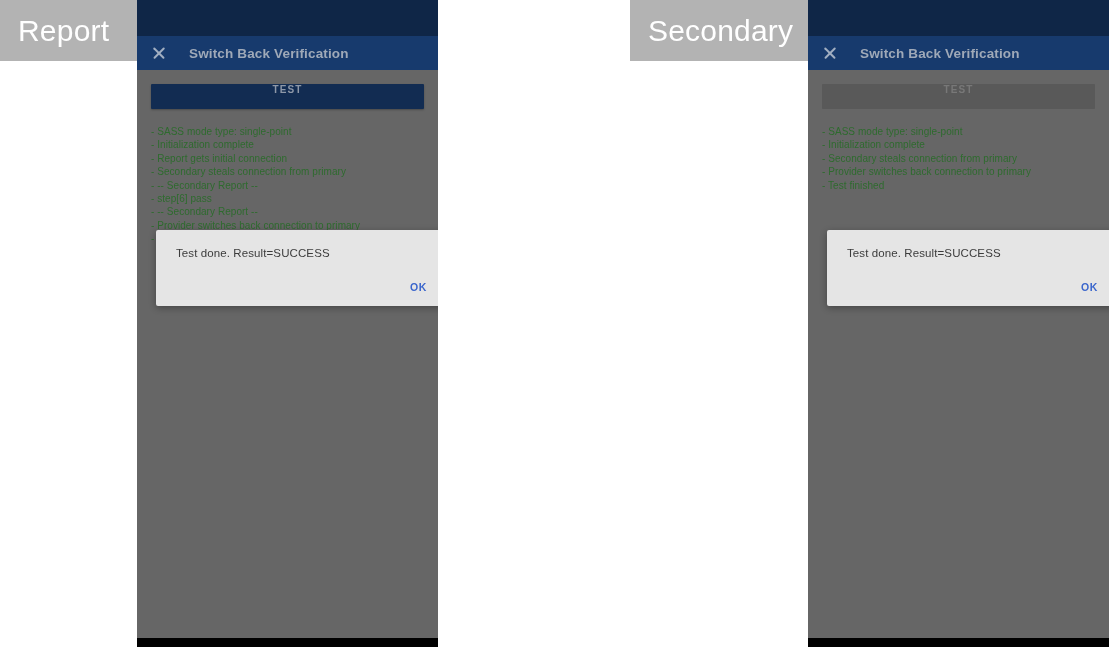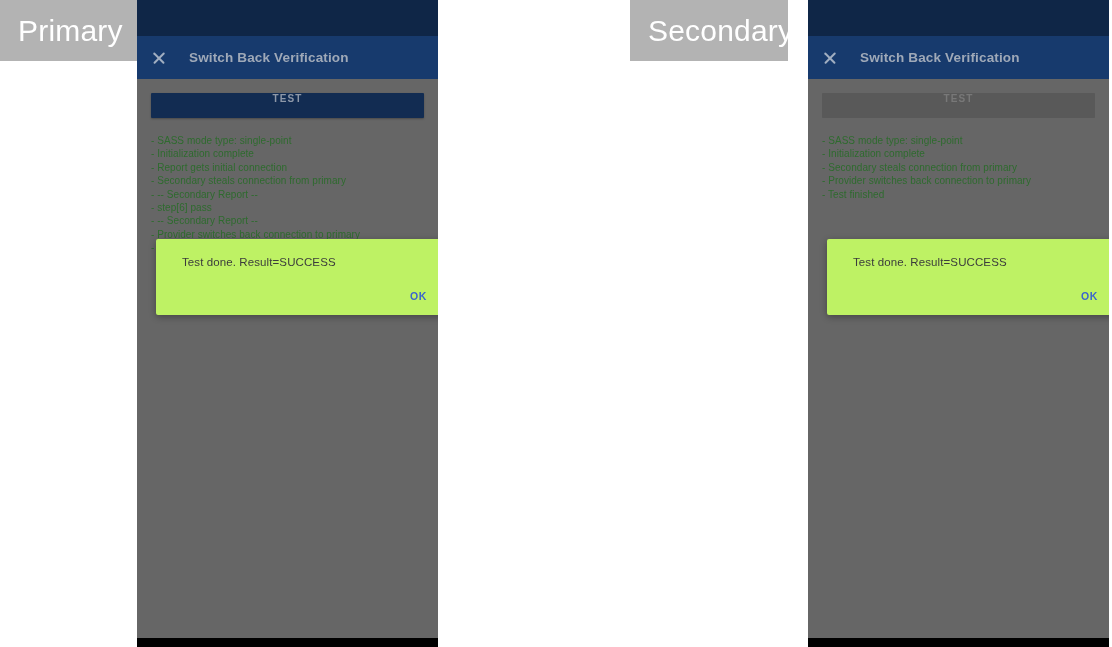--- a/index.html
+++ b/index.html
@@ -25,21 +25,21 @@
     color: #ffffff;
     display: flex;
     align-items: center;
     font-size: 30px;
     font-weight: 400;
     letter-spacing: 0.2px;
     box-sizing: border-box;
     z-index: 5;
   }
   .role-label.primary  { left: 0px;   width: 137px; padding-left: 18px; }
-  .role-label.secondary{ left: 630px; width: 158px; padding-left: 18px; }
+  .role-label.secondary{ left: 630px; width: 178px; padding-left: 18px; }
 
   
   .device {
     position: absolute;
     top: 0;
     width: 301px;
     height: 647px;
     background: #666666;
     overflow: hidden;
   }
@@ -48,21 +48,21 @@
 
   
   .status-bar {
     height: 36px;
     background: #0f2647;
     width: 100%;
   }
 
   
   .app-bar {
-    height: 43px;
+    height: 34px;
     background: #173a6d;
     display: flex;
     align-items: center;
     padding-left: 14px;
     box-sizing: border-box;
   }
   .close-icon {
     width: 16px;
     height: 16px;
     position: relative;
@@ -135,25 +135,25 @@
     letter-spacing: 0.05px;
   }
 
   
   .dialog {
     position: absolute;
     left: 19px;
     top: 160px;
     width: 302px;
     height: 76px;
-    background: #bef264;
+    background: #e5e5e5;
     box-shadow: 0 2px 7px rgba(0,0,0,0.32);
     border-radius: 2px;
     box-sizing: border-box;
-    padding: 16px 18px 0 26px;
+    padding: 16px 18px 0 20px;
   }
   .dialog-message {
     color: #3c3c3c;
     font-size: 11.5px;
     line-height: 14px;
     letter-spacing: 0.1px;
   }
   .dialog-actions {
     position: absolute;
     right: 31px;
@@ -174,21 +174,21 @@
     left: 0;
     width: 100%;
     height: 9px;
     background: #000000;
   }
 </style>
 </head>
 <body>
 
 <div class="role-label primary">
-  <span>Primary</span>
+  <span>Report</span>
 </div>
 
 <div class="device primary">
 
   <div class="status-bar"></div>
 
   <div class="app-bar">
     <span class="close-icon"></span>
     <span class="app-bar-title">Switch Back Verification</span>
   </div>

